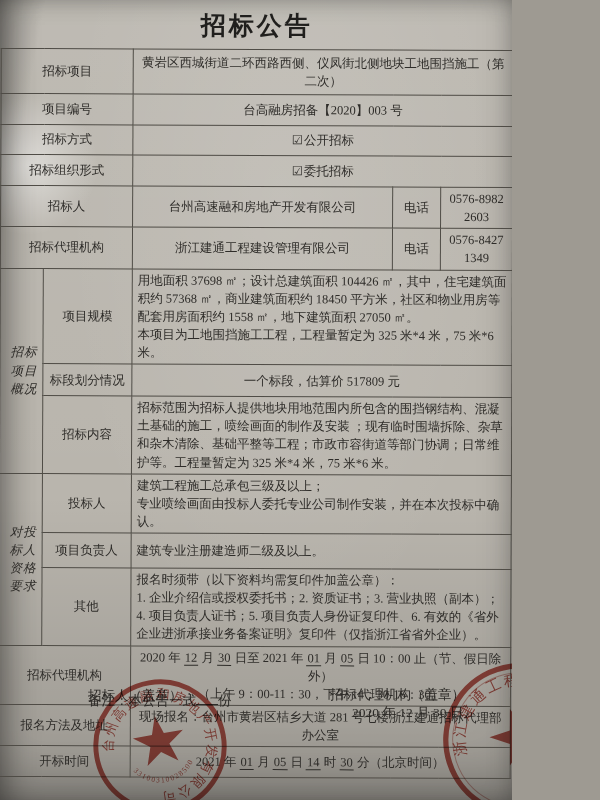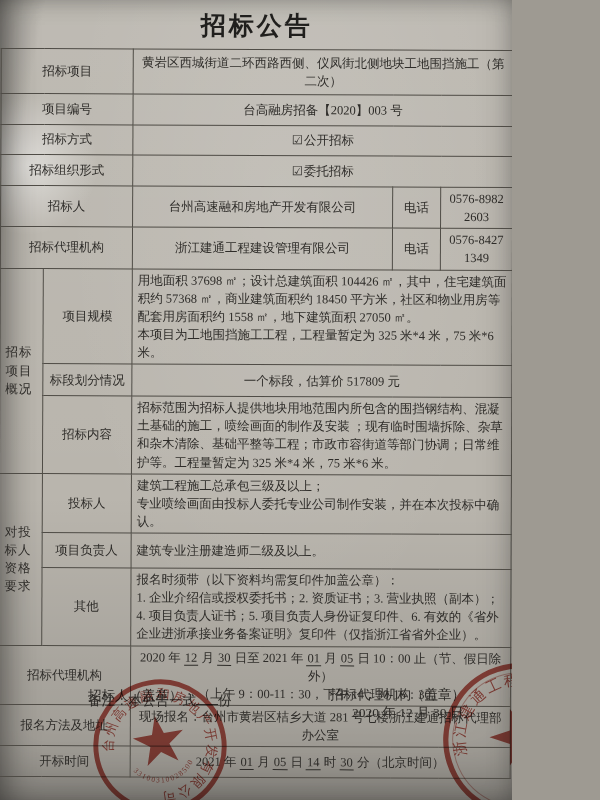--- a/index.html
+++ b/index.html
@@ -34,21 +34,21 @@
   }
   table.tender td{
     border:1px solid #4f4c46;
     padding:2px 5px;
     font-size:12.5px;line-height:1.45;
     color:#2e2c29;vertical-align:middle;
     overflow:hidden;
   }
   td.lbl{text-align:center;font-size:13px;margin-left:12px;}
   td.ctr{text-align:center;}
-  td.vlbl{text-align:left;white-space:pre-line;font-size:13px;letter-spacing:1px;line-height:1.8;}
+  td.vlbl{text-align:right;white-space:pre-line;font-size:13px;letter-spacing:1px;line-height:1.8;font-style:italic;}
   .u{border-bottom:1px solid #2e2c29;padding:0 1px;}
   .blank{display:inline-block;width:22px;border-bottom:1px solid #2e2c29;height:12px;vertical-align:baseline;}
   .chk{margin-right:1px;}
   .footer-item{position:absolute;font-size:13.5px;color:#2c2a27;white-space:nowrap;}
   .seal{position:absolute;mix-blend-mode:multiply;opacity:.82;}
   .seal text{font-family:"Liberation Serif","DejaVu Serif",serif;}
 </style>
 </head>
 <body>
 

